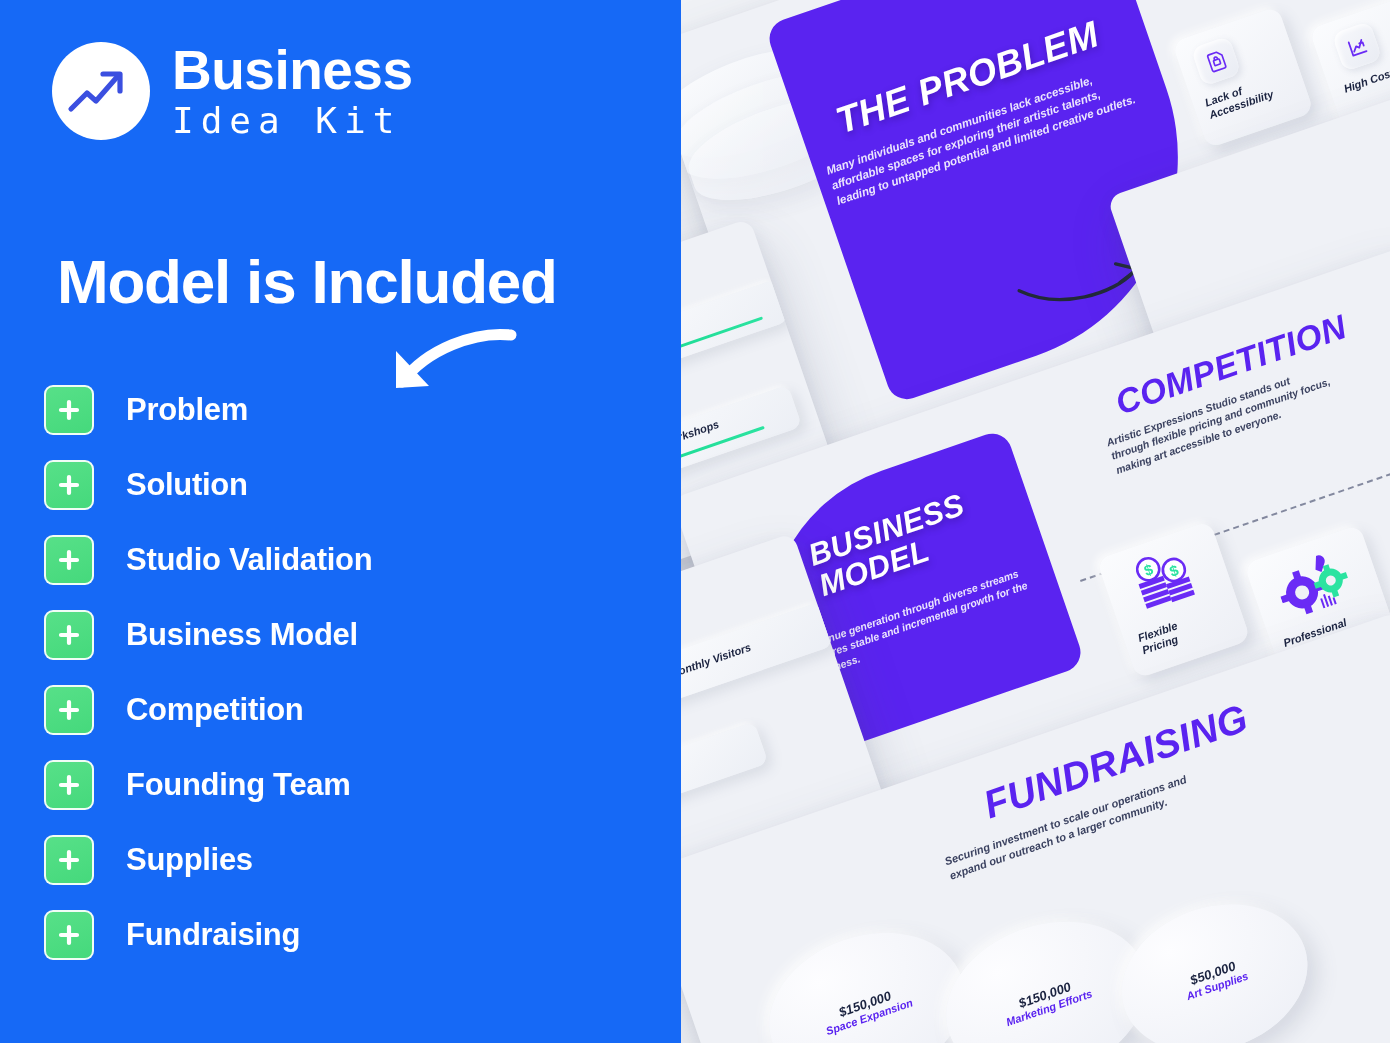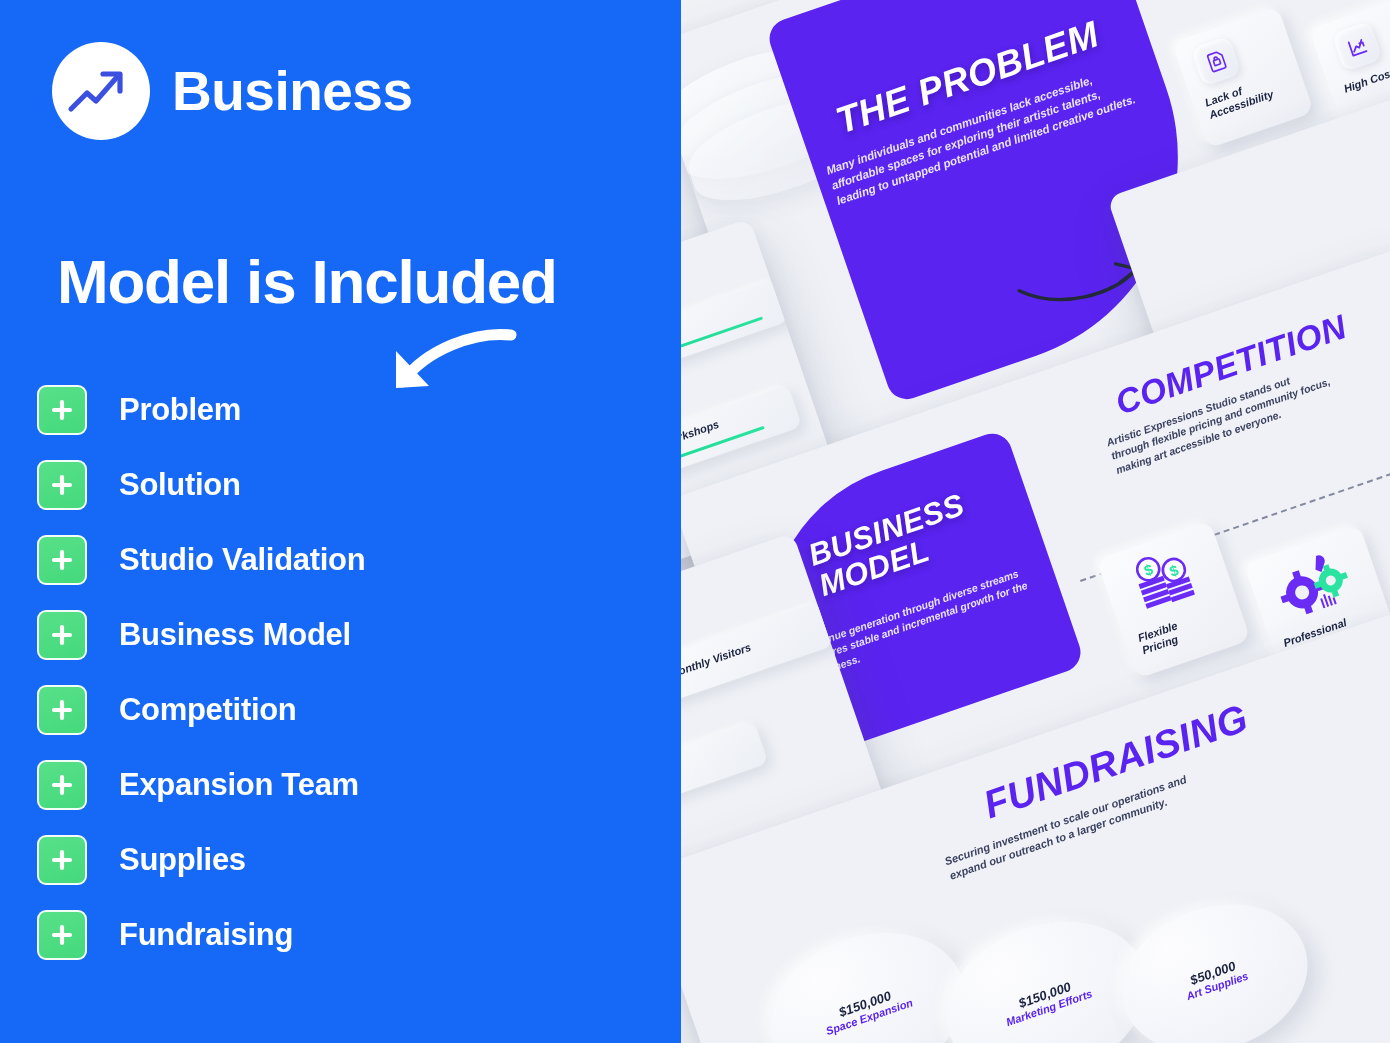--- a/index.html
+++ b/index.html
@@ -167,21 +167,21 @@
   #panel-heading {
     position:absolute;
     left:57px; top:246px;
     font-size:62px; font-weight:bold; color:#fff; letter-spacing:-1.2px;
   }
 
   #curve-arrow { position:absolute; left:383px; top:323px; }
 
   #feature-list {
     position:absolute;
-    left:37px; top:385px;
+    left:44px; top:385px;
     display:flex; flex-direction:column; gap:25px;
   }
   .feature-row { display:flex; align-items:center; gap:32px; height:50px; }
   .plus-box {
     width:50px; height:50px; flex:0 0 auto;
     background:linear-gradient(160deg,#57E088,#45D97C);
     border:2px solid rgba(255,255,255,.92);
     border-radius:9px;
     display:flex; align-items:center; justify-content:center;
   }
@@ -389,20 +389,21 @@
 
   <div id="logo-row">
     <div id="logo-mark">
       <svg width="72" height="72" viewBox="0 0 72 72" fill="none">
         <path d="M6 54 L22 38 L31 46 L52 22" stroke="#3B4FE0" stroke-width="5.2" stroke-linecap="round" stroke-linejoin="round"></path>
         <path d="M38 19 H55 V36" stroke="#3B4FE0" stroke-width="5.2" stroke-linecap="round" stroke-linejoin="round"></path>
       </svg>
     </div>
     <div id="logo-text">
       <div id="logo-title">Business</div>
+      <div id="logo-sub">Idea Kit</div>
     </div>
   </div>
 
   <div id="panel-heading">Model is Included</div>
 
   <svg id="curve-arrow" width="135" height="80" viewBox="0 0 135 80">
     <path d="M128 12 C92 8 44 26 19 59" stroke="#fff" stroke-width="11" fill="none" stroke-linecap="round"></path>
     <path d="M13 28 L13 65 L46 63 Z" fill="#fff"></path>
   </svg>
 
@@ -452,21 +453,21 @@
       </div>
       <div class="feature-label">Competition</div>
     </div>
 
     <div class="feature-row">
       <div class="plus-box">
         <svg width="24" height="24" viewBox="0 0 24 24">
             <path d="M12 4v16M4 12h16" stroke="#fff" stroke-width="4.2" stroke-linecap="round"></path>
           </svg>
       </div>
-      <div class="feature-label">Expansion Team</div>
+      <div class="feature-label">Founding Team</div>
     </div>
 
     <div class="feature-row">
       <div class="plus-box">
         <svg width="24" height="24" viewBox="0 0 24 24">
             <path d="M12 4v16M4 12h16" stroke="#fff" stroke-width="4.2" stroke-linecap="round"></path>
           </svg>
       </div>
       <div class="feature-label">Supplies</div>
     </div>

